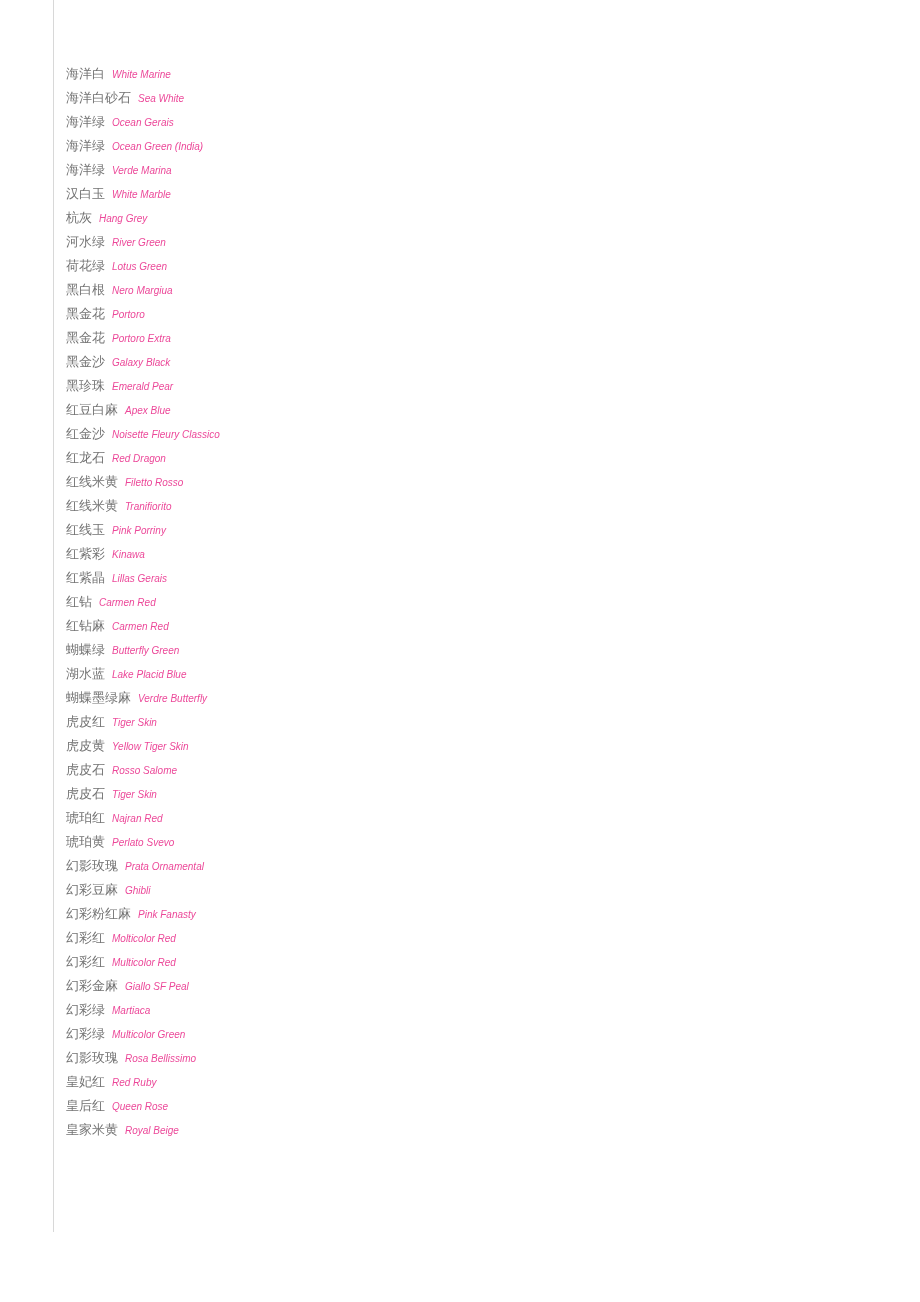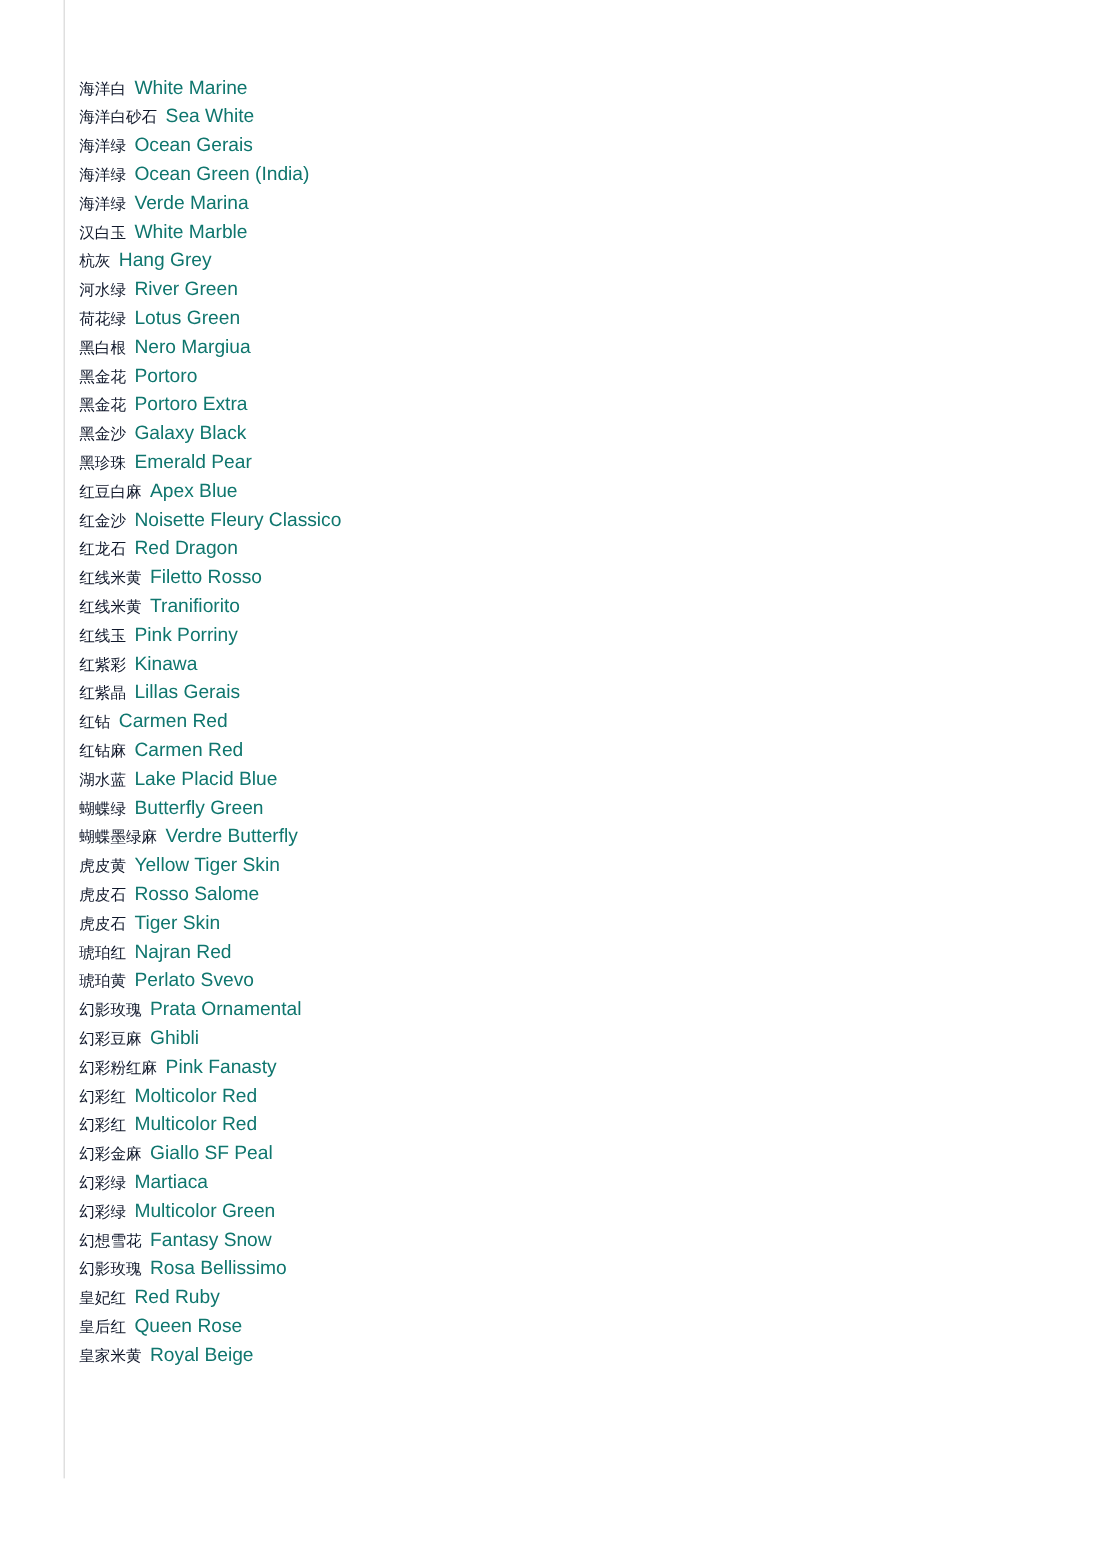--- a/index.html
+++ b/index.html
@@ -41,31 +41,32 @@
   }
   .row {
     height: 24px;
     line-height: 24px;
     white-space: nowrap;
     font-size: 13.5px;
   }
   .cn {
     font-family: "DejaVu Sans", "Liberation Sans", sans-serif;
     font-size: 13px;
-    color: #0f172a;
+    color: #737373;
     text-align: center;
   }
   .gap {
     display: inline-block;
     width: 7px;
   }
   .en {
     font-family: "Liberation Sans", "DejaVu Sans", sans-serif;
-    font-size: 16px;
-    color: #0f766e;
+    font-size: 10px;
+    color: #ec4899;
+    font-style: italic;
   }
 </style>
 </head>
 <body>
 
 <div class="page">
 
   <div class="margin-rule"></div>
 
   <div class="list" id="stone-list">
@@ -86,36 +87,36 @@
       <div class="row"><span class="cn">红豆白麻</span><span class="gap"></span><span class="en">Apex Blue</span></div>
       <div class="row"><span class="cn">红金沙</span><span class="gap"></span><span class="en">Noisette Fleury Classico</span></div>
       <div class="row"><span class="cn">红龙石</span><span class="gap"></span><span class="en">Red Dragon</span></div>
       <div class="row"><span class="cn">红线米黄</span><span class="gap"></span><span class="en">Filetto Rosso</span></div>
       <div class="row"><span class="cn">红线米黄</span><span class="gap"></span><span class="en">Tranifiorito</span></div>
       <div class="row"><span class="cn">红线玉</span><span class="gap"></span><span class="en">Pink Porriny</span></div>
       <div class="row"><span class="cn">红紫彩</span><span class="gap"></span><span class="en">Kinawa</span></div>
       <div class="row"><span class="cn">红紫晶</span><span class="gap"></span><span class="en">Lillas Gerais</span></div>
       <div class="row"><span class="cn">红钻</span><span class="gap"></span><span class="en">Carmen Red</span></div>
       <div class="row"><span class="cn">红钻麻</span><span class="gap"></span><span class="en">Carmen Red</span></div>
+      <div class="row"><span class="cn">蝴蝶绿</span><span class="gap"></span><span class="en">Butterfly Green</span></div>
       <div class="row"><span class="cn">湖水蓝</span><span class="gap"></span><span class="en">Lake Placid Blue</span></div>
-      <div class="row"><span class="cn">蝴蝶绿</span><span class="gap"></span><span class="en">Butterfly Green</span></div>
       <div class="row"><span class="cn">蝴蝶墨绿麻</span><span class="gap"></span><span class="en">Verdre Butterfly</span></div>
+      <div class="row"><span class="cn">虎皮红</span><span class="gap"></span><span class="en">Tiger Skin</span></div>
       <div class="row"><span class="cn">虎皮黄</span><span class="gap"></span><span class="en">Yellow Tiger Skin</span></div>
       <div class="row"><span class="cn">虎皮石</span><span class="gap"></span><span class="en">Rosso Salome</span></div>
       <div class="row"><span class="cn">虎皮石</span><span class="gap"></span><span class="en">Tiger Skin</span></div>
       <div class="row"><span class="cn">琥珀红</span><span class="gap"></span><span class="en">Najran Red</span></div>
       <div class="row"><span class="cn">琥珀黄</span><span class="gap"></span><span class="en">Perlato Svevo</span></div>
       <div class="row"><span class="cn">幻影玫瑰</span><span class="gap"></span><span class="en">Prata Ornamental</span></div>
       <div class="row"><span class="cn">幻彩豆麻</span><span class="gap"></span><span class="en">Ghibli</span></div>
       <div class="row"><span class="cn">幻彩粉红麻</span><span class="gap"></span><span class="en">Pink Fanasty</span></div>
       <div class="row"><span class="cn">幻彩红</span><span class="gap"></span><span class="en">Molticolor Red</span></div>
       <div class="row"><span class="cn">幻彩红</span><span class="gap"></span><span class="en">Multicolor Red</span></div>
       <div class="row"><span class="cn">幻彩金麻</span><span class="gap"></span><span class="en">Giallo SF Peal</span></div>
       <div class="row"><span class="cn">幻彩绿</span><span class="gap"></span><span class="en">Martiaca</span></div>
       <div class="row"><span class="cn">幻彩绿</span><span class="gap"></span><span class="en">Multicolor Green</span></div>
-      <div class="row"><span class="cn">幻想雪花</span><span class="gap"></span><span class="en">Fantasy Snow</span></div>
       <div class="row"><span class="cn">幻影玫瑰</span><span class="gap"></span><span class="en">Rosa Bellissimo</span></div>
       <div class="row"><span class="cn">皇妃红</span><span class="gap"></span><span class="en">Red Ruby</span></div>
       <div class="row"><span class="cn">皇后红</span><span class="gap"></span><span class="en">Queen Rose</span></div>
       <div class="row"><span class="cn">皇家米黄</span><span class="gap"></span><span class="en">Royal Beige</span></div>
     </div>
 
 </div>
 
 </body></html>

